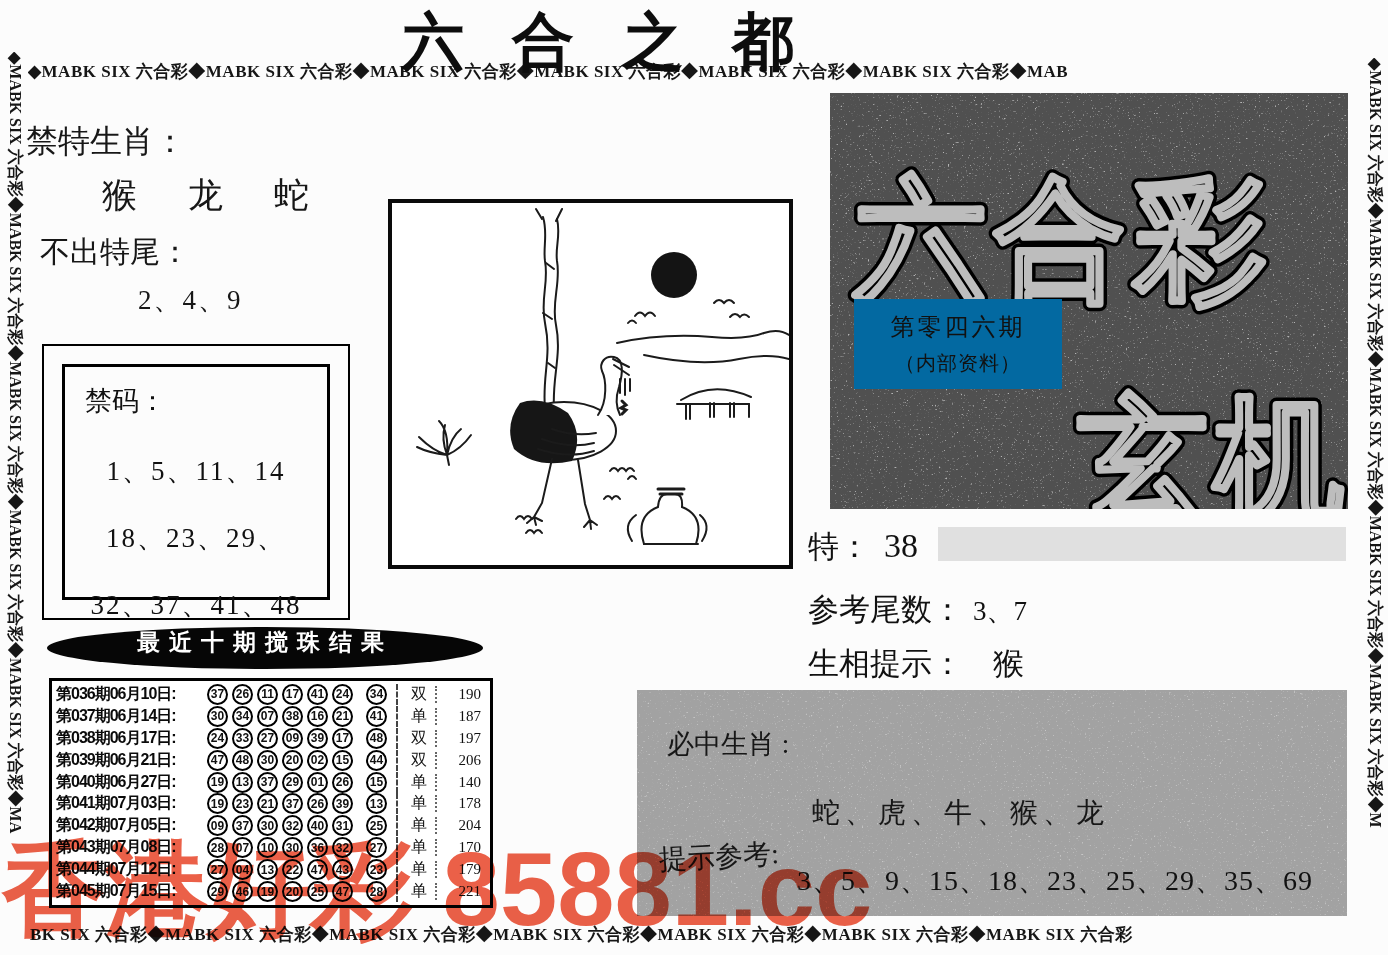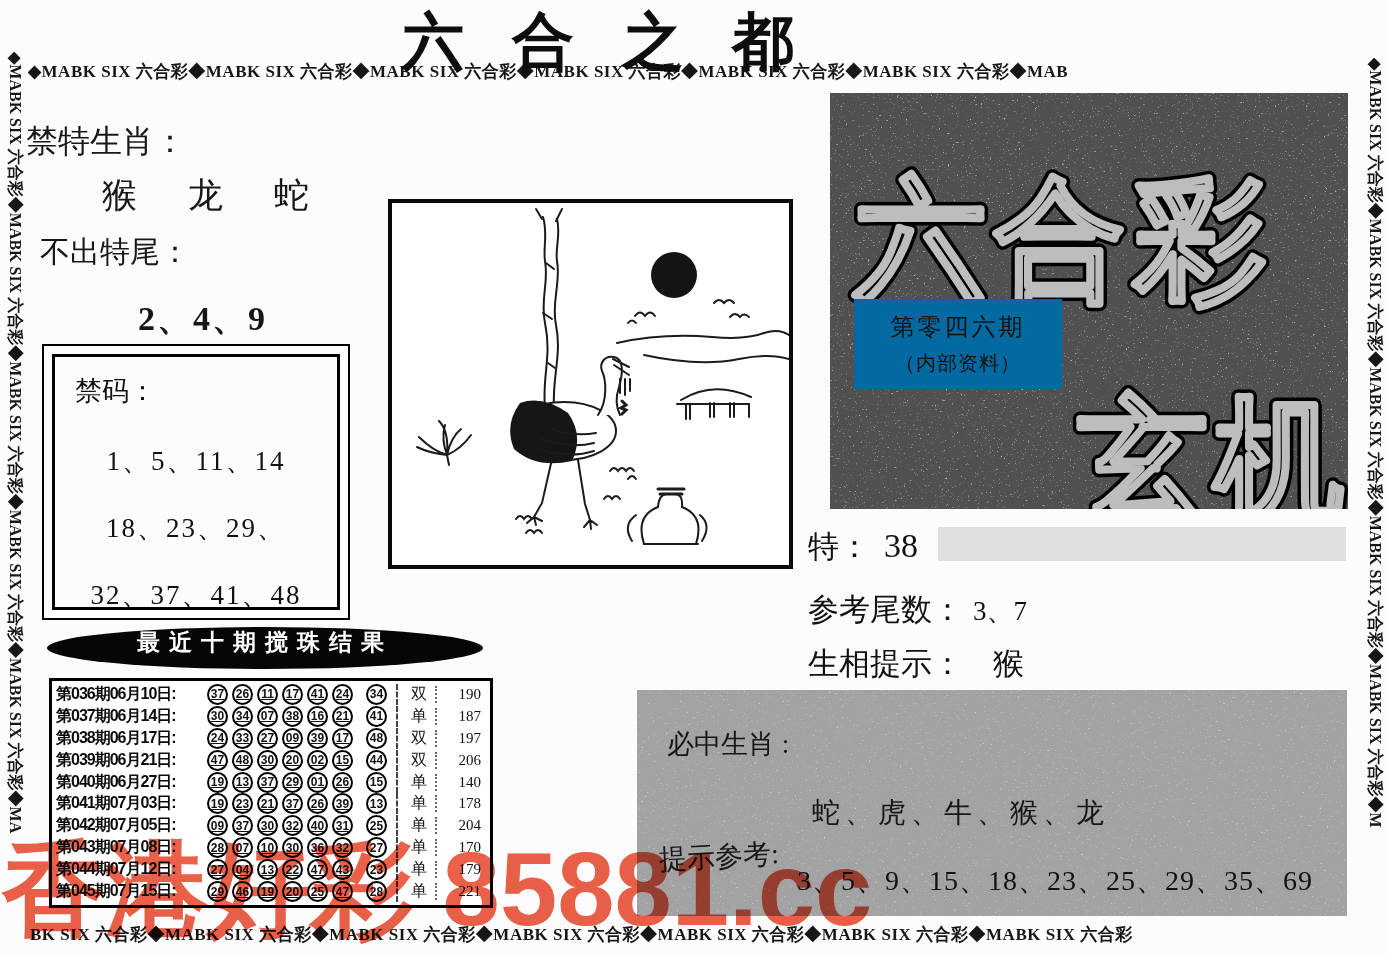--- a/index.html
+++ b/index.html
@@ -15,24 +15,24 @@
   .strip-left{left:1px;}
   .strip-right{left:1361px;top:58px;}
   
   .page-title{position:absolute;left:402px;top:0px;font:bold 62px "Liberation Sans",sans-serif;
               letter-spacing:48px;white-space:nowrap;color:#0d0d0d;}
   
   .kai{position:absolute;font-family:"Liberation Serif",serif;color:#171717;white-space:nowrap;}
   .t-zlabel{left:26px;top:120px;font-size:32px;}
   .t-zvals{left:102px;top:172px;font-size:35px;letter-spacing:8px;}
   .t-tlabel{left:40px;top:232px;font-size:30px;}
-  .t-tvals{left:138px;top:296px;font-size:34px;letter-spacing:2px;font-weight:bold;}
+  .t-tvals{left:138px;top:282px;font-size:27px;letter-spacing:2px;}
   
   .ban-box{position:absolute;left:42px;top:344px;width:308px;height:276px;border:2px solid #000;
-           padding:8px;box-sizing:border-box;}
+           padding:18px;box-sizing:border-box;}
   .ban-inner{position:relative;width:100%;height:100%;border:3px solid #000;box-sizing:border-box;}
   .ban-label{position:absolute;left:20px;top:16px;font-size:27px;}
   .ban-lines{position:absolute;left:0;top:86px;width:100%;text-align:center;
              font:27px "Liberation Serif",serif;letter-spacing:2px;}
   .ban-lines div{margin-bottom:31px;}
   
   .pic-box{position:absolute;left:388px;top:199px;width:397px;height:362px;border:4px solid #0a0a0a;
            box-sizing:content-box;background:#fff;}
   
   .panel{position:absolute;left:830px;top:93px;width:518px;height:416px;background:#b4b4b4;overflow:hidden;}
@@ -54,21 +54,21 @@
   
   .banner{position:absolute;left:47px;top:627px;width:436px;height:42px;background:#060606;
           border-radius:50%/50%;color:#fff;text-align:center;line-height:43px;
           font:bold 23px "Liberation Sans",sans-serif;letter-spacing:9px;}
   
   .rtable{position:absolute;left:49px;top:678px;width:444px;height:230px;border:3px solid #000;
           box-sizing:border-box;display:flex;flex-direction:column;justify-content:space-evenly;
           padding:2px 4px;background:#fff;}
   .rrow{display:flex;align-items:center;height:21px;}
   .rlabel{width:151px;font:bold 16px "Liberation Sans",sans-serif;letter-spacing:-1px;color:#0b0b0b;}
-  .rnums{display:flex;gap:4px;text-decoration:underline;}
+  .rnums{display:flex;gap:4px;}
   .circle{width:21px;height:21px;border:2px solid #000;border-radius:50%;box-sizing:border-box;
           display:flex;align-items:center;justify-content:center;
           font:bold 12px "Liberation Sans",sans-serif;background:#fff;}
   .rspecial{margin-left:13px;}
   .rparity{margin-left:9px;padding-left:9px;border-left:2px dashed #444;width:24px;text-align:center;
            font:16px "Liberation Serif",serif;}
   .rtotal{margin-left:4px;padding-left:7px;border-left:2px dotted #666;width:37px;text-align:right;
           font:15px "Liberation Serif",serif;}
   
   .surebox{position:absolute;left:637px;top:690px;width:710px;height:226px;background:#c7c7c7;overflow:hidden;}

